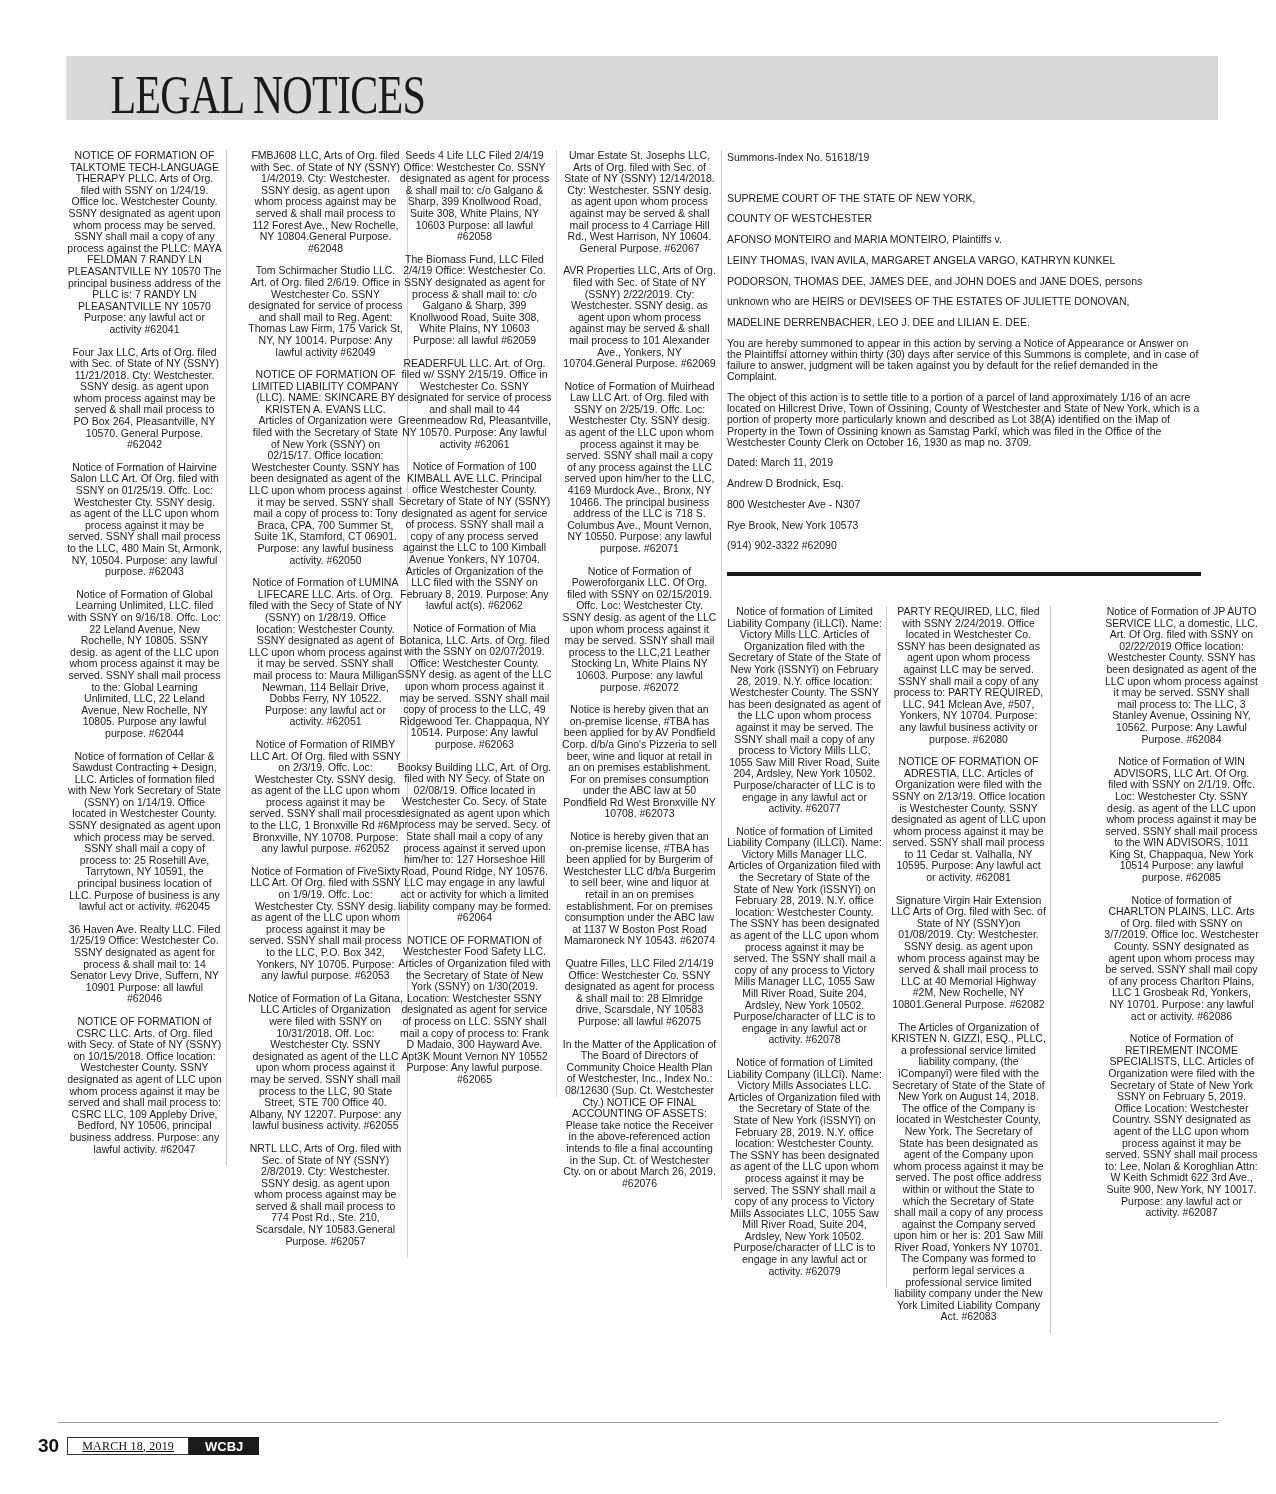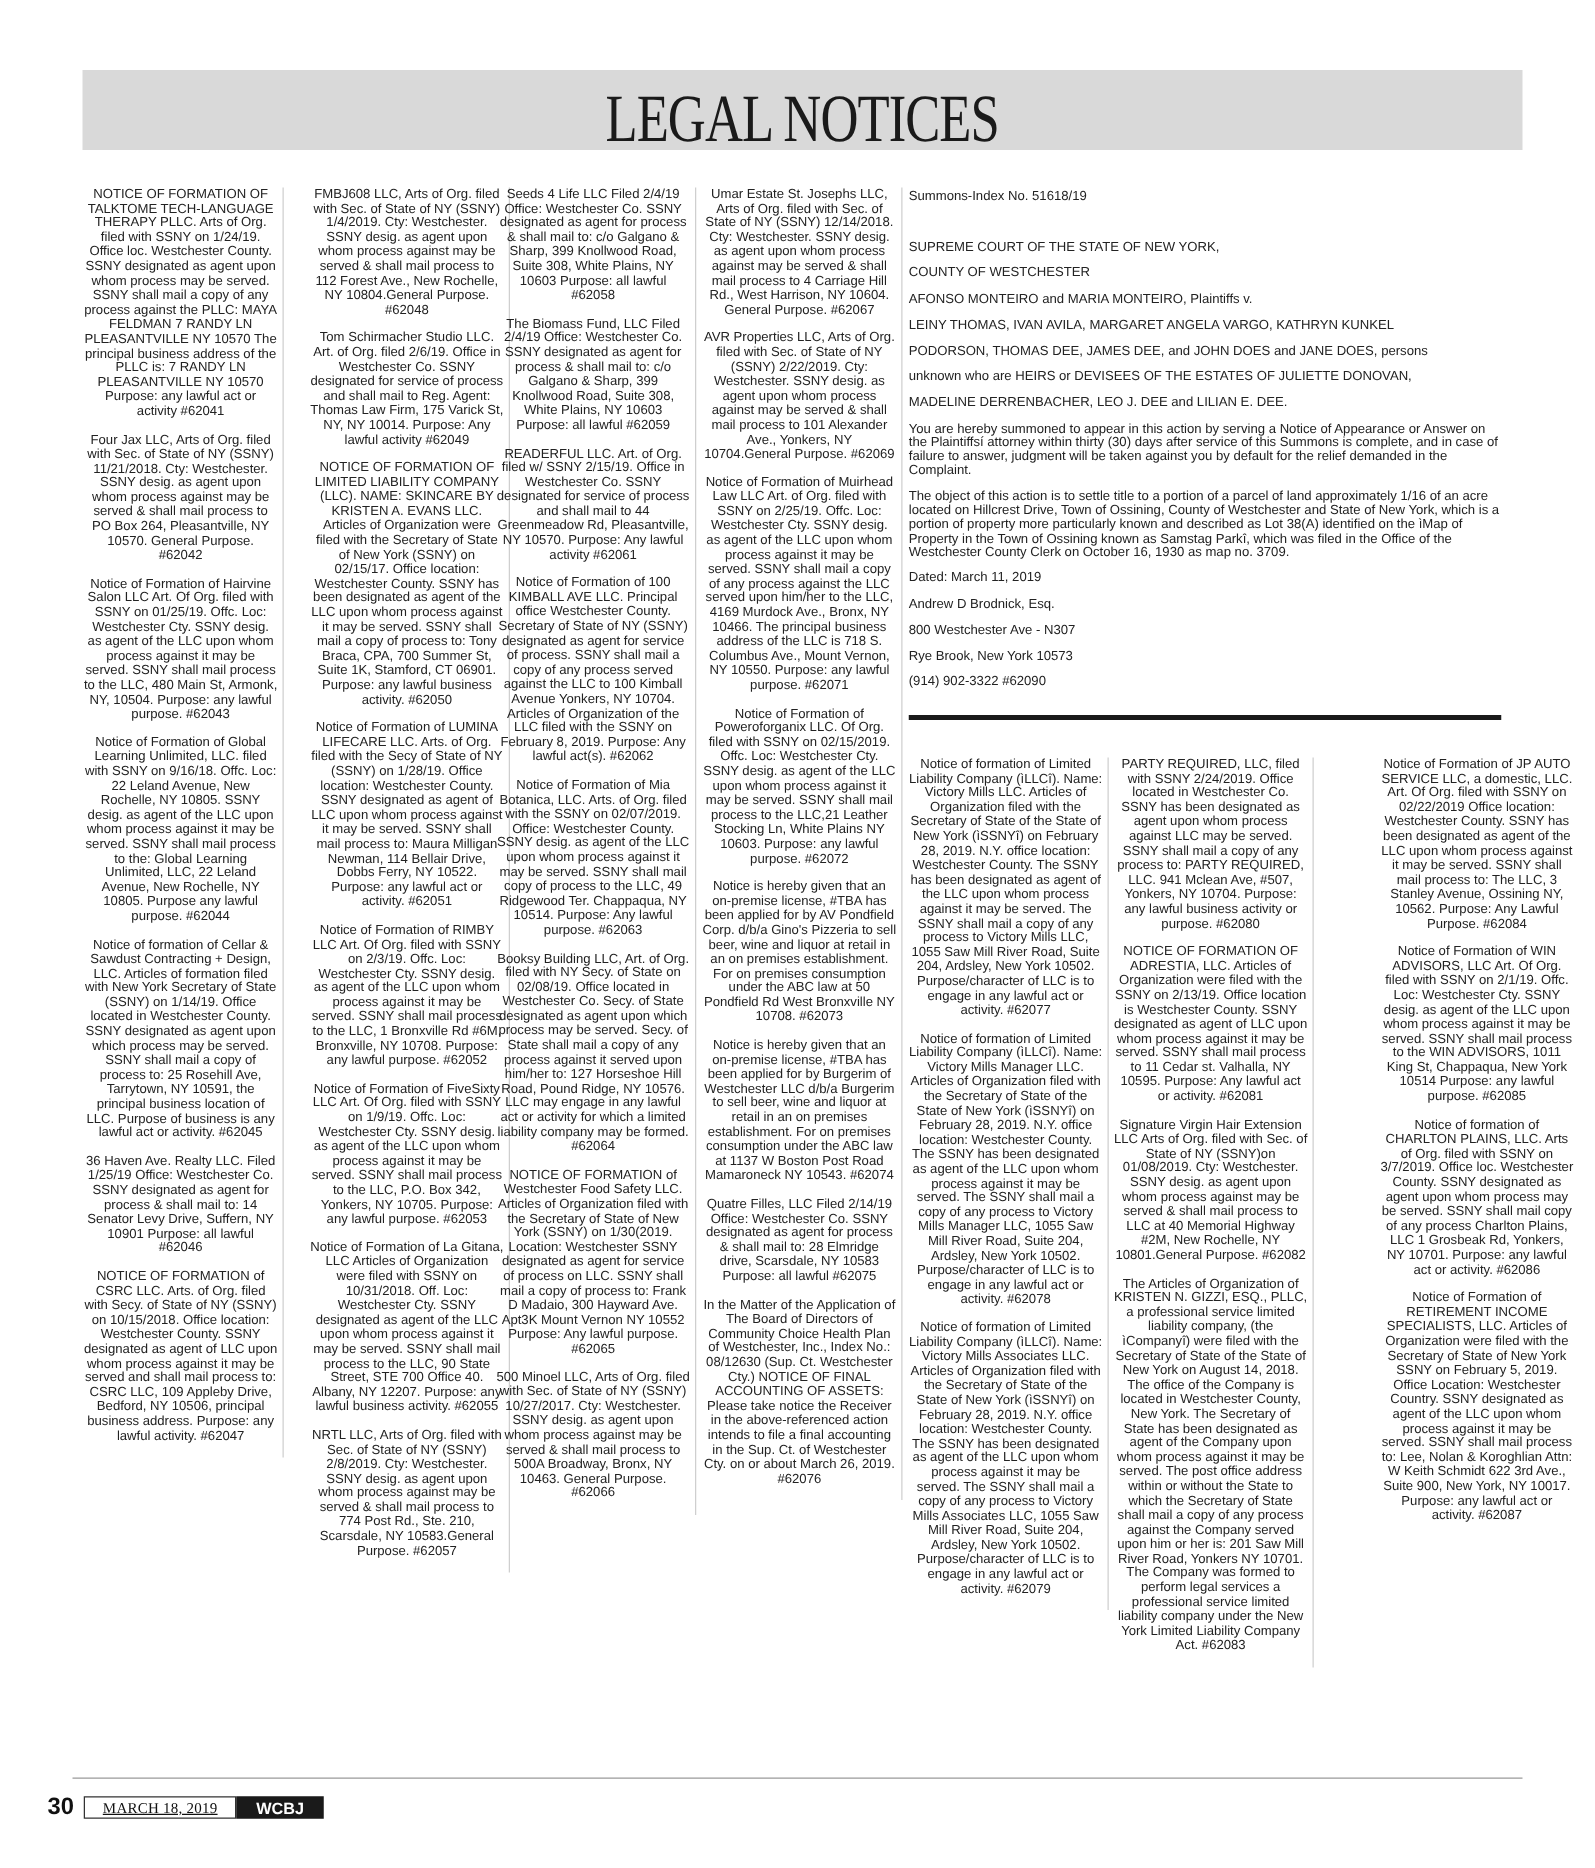--- a/index.html
+++ b/index.html
@@ -1,20 +1,20 @@
 <!DOCTYPE html>
 <html><head>
 <meta charset="utf-8">
 <style>
   html, body { margin: 0; padding: 0; background: #ffffff; }
   body { width: 1276px; height: 1494px; position: relative; overflow: hidden; color: #1d1d1d; }
   .banner {
     position: absolute; left: 66px; top: 56px; width: 1152px; height: 64px;
     background: #d9d9d9;
-    display: flex; align-items: center; justify-content: center;
+    display: flex; align-items: center; 
   }
   .banner-title {
     font-family: "Liberation Serif", "DejaVu Serif", serif;
     font-size: 54px; letter-spacing: -1px; color: #1a1a1a;
     transform: scaleX(0.78); transform-origin: center; line-height: 64px;
     margin-top: 14px;
   }
   .col {
     position: absolute; top: 150px; width: 155px;
     font-family: "Liberation Sans", "DejaVu Sans", sans-serif;
@@ -81,21 +81,20 @@
 </div>
 
 <div class="col c3 sep">
   <p class="notice">Seeds 4 Life LLC Filed 2/4/19 Office: Westchester Co. SSNY designated as agent for process &amp; shall mail to: c/o Galgano &amp; Sharp, 399 Knollwood Road, Suite 308, White Plains, NY 10603 Purpose: all lawful  #62058</p>
   <p class="notice">The Biomass Fund, LLC Filed 2/4/19 Office: Westchester Co. SSNY designated as agent for process &amp; shall mail to: c/o Galgano &amp; Sharp, 399 Knollwood Road, Suite 308, White Plains, NY 10603 Purpose: all lawful  #62059</p>
   <p class="notice">READERFUL LLC. Art. of Org. filed w/ SSNY 2/15/19. Office in Westchester Co. SSNY designated for service of process and shall mail to 44 Greenmeadow Rd, Pleasantville, NY 10570. Purpose: Any lawful activity #62061</p>
   <p class="notice">Notice of Formation of 100 KIMBALL AVE LLC. Principal office Westchester County. Secretary of State of NY (SSNY) designated as agent for service of process. SSNY shall mail a copy of any process served against the LLC to 100 Kimball Avenue Yonkers, NY 10704. Articles of Organization of the LLC filed with the SSNY on February 8, 2019. Purpose: Any lawful act(s).  #62062</p>
   <p class="notice">Notice of Formation of Mia Botanica, LLC. Arts. of Org. filed with the SSNY on 02/07/2019. Office: Westchester County. SSNY desig. as agent of the LLC upon whom process against it may be served. SSNY shall mail copy of process to the LLC, 49 Ridgewood Ter. Chappaqua, NY 10514. Purpose: Any lawful purpose. #62063</p>
   <p class="notice">Booksy Building LLC, Art. of Org. filed with NY Secy. of State on 02/08/19. Office located in Westchester Co. Secy. of State designated as agent upon which process may be served. Secy. of State shall mail a copy of any process against it served upon him/her to: 127 Horseshoe Hill Road, Pound Ridge, NY 10576. LLC may engage in any lawful act or activity for which a limited liability company may be formed. #62064</p>
   <p class="notice">NOTICE OF FORMATION of Westchester Food Safety LLC. Articles of Organization filed with the Secretary of State of New York (SSNY) on 1/30(2019. Location: Westchester SSNY designated as agent for service of process on LLC. SSNY shall mail a copy of process to: Frank D Madaio, 300 Hayward Ave. Apt3K Mount Vernon NY 10552 Purpose: Any lawful purpose.   #62065</p>
-  <p class="notice">500 Minoel LLC, Arts of Org. filed with Sec. of State of NY (SSNY) 10/27/2017. Cty: Westchester. SSNY desig. as agent upon whom process against may be served &amp; shall mail process to 500A Broadway, Bronx, NY 10463. General Purpose.  #62066</p>
 </div>
 
 <div class="col c4 sep">
   <p class="notice">Umar Estate St. Josephs LLC, Arts of Org. filed with Sec. of State of NY (SSNY) 12/14/2018. Cty: Westchester. SSNY desig. as agent upon whom process against may be served &amp; shall mail process to 4 Carriage Hill Rd., West Harrison, NY 10604. General Purpose.  #62067</p>
   <p class="notice">AVR Properties LLC, Arts of Org. filed with Sec. of State of NY (SSNY) 2/22/2019. Cty: Westchester. SSNY desig. as agent upon whom process against may be served &amp; shall mail process to 101 Alexander Ave., Yonkers, NY 10704.General Purpose. #62069</p>
   <p class="notice">Notice of Formation of Muirhead Law LLC Art. of Org. filed with SSNY on 2/25/19.  Offc. Loc: Westchester Cty. SSNY desig. as agent of the LLC upon whom process against it may be served. SSNY shall mail a copy of any process against the LLC served upon him/her to the LLC, 4169 Murdock Ave., Bronx, NY 10466.  The principal business address of the LLC is 718 S. Columbus Ave., Mount Vernon, NY 10550. Purpose: any lawful purpose.  #62071</p>
   <p class="notice">Notice of Formation of Poweroforganix LLC. Of Org. filed with SSNY on 02/15/2019. Offc. Loc: Westchester Cty. SSNY desig. as agent of the LLC upon whom process against it may be served. SSNY shall mail process to the LLC,21 Leather Stocking Ln, White Plains NY 10603. Purpose: any lawful purpose.  #62072</p>
   <p class="notice">Notice is hereby given that an on-premise license, #TBA has been applied for by AV Pondfield Corp. d/b/a Gino's Pizzeria to sell beer, wine and liquor at retail in an on premises establishment. For on premises consumption under the ABC law at 50 Pondfield Rd West Bronxville NY 10708.  #62073</p>
   <p class="notice">Notice is hereby given that an on-premise license, #TBA has been applied for by Burgerim of Westchester LLC d/b/a Burgerim to sell beer, wine and liquor at retail in an on premises establishment. For on premises consumption under the ABC law at 1137 W Boston Post Road Mamaroneck NY 10543. #62074</p>
   <p class="notice">Quatre Filles, LLC Filed 2/14/19 Office: Westchester Co. SSNY designated as agent for process &amp; shall mail to: 28 Elmridge drive, Scarsdale, NY 10583 Purpose: all lawful  #62075</p>

